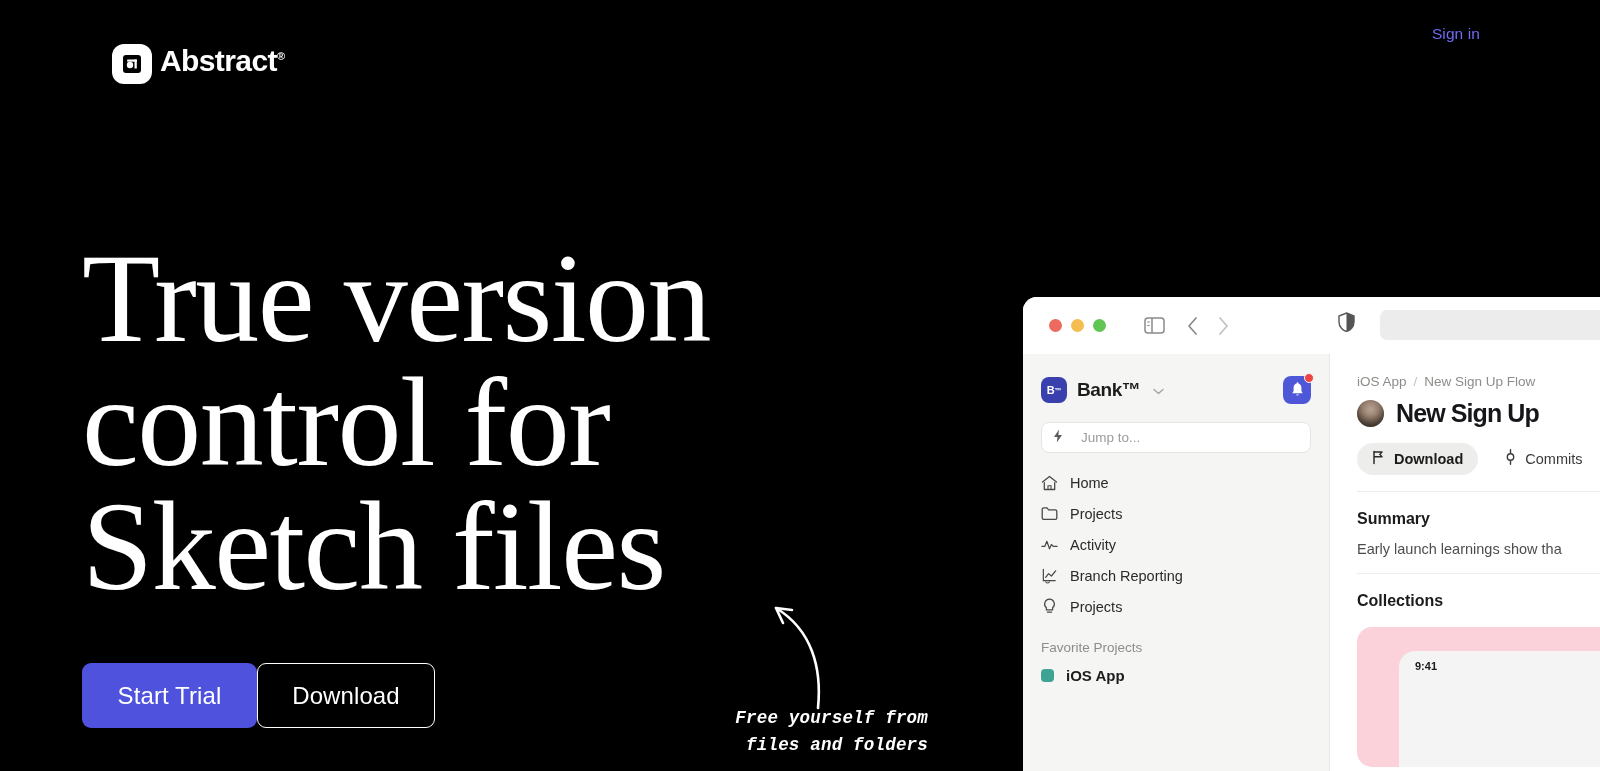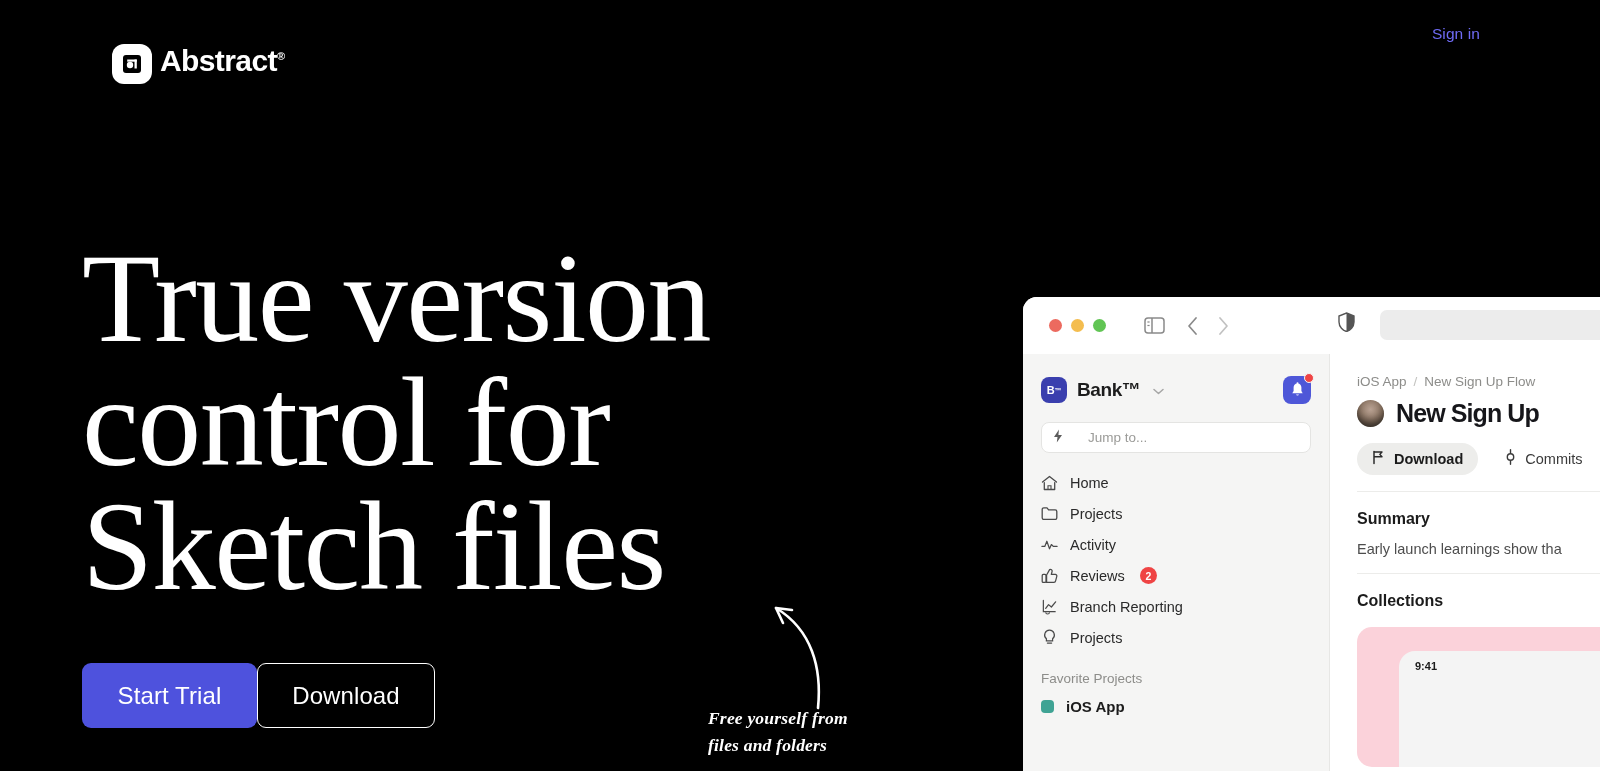--- a/index.html
+++ b/index.html
@@ -46,24 +46,24 @@
     height:65px; border-radius:9px; display:flex; align-items:center; justify-content:center;
     font-size:24px; font-weight:400; letter-spacing:0.1px; cursor:pointer;
     font-family:"Liberation Sans", sans-serif;
   }
   .btn-primary { background:#4e52dd; color:#fff; width:175px; border:none; }
   .btn-secondary { background:transparent; color:#fff; width:178px; border:1.6px solid #ffffff; }
 
   
   .annotation { position:absolute; left:700px; top:590px; width:230px; height:181px; pointer-events:none; }
   .annot-text {
-    position:absolute; left:8px; top:115px; width:220px; text-align:left;
+    position:absolute; left:8px; top:115px; width:220px; text-align:right;
     color:#fff; font-size:17.5px; font-style:italic; font-weight:700;
     line-height:1.55; letter-spacing:0.2px;
-    font-family:Liberation Serif, serif;
+    font-family:Liberation Mono, monospace;
     white-space:pre-line;
   }
   .annot-arrow { position:absolute; left:0; top:0; }
 
   
   .window {
     position:absolute; left:1023px; top:297px; width:760px; height:520px;
     background:#ffffff; border-radius:14px; overflow:hidden;
     box-shadow:0 20px 60px rgba(0,0,0,0.55);
   }
@@ -101,21 +101,21 @@
     width:28px; height:28px; border-radius:8px; background:#4e57d8;
     display:flex; align-items:center; justify-content:center;
   }
   .bell-dot {
     position:absolute; right:-3px; top:-3px; width:10px; height:10px;
     border-radius:50%; background:#ef4444; border:1.5px solid #f5f5f4;
   }
   .jumpto {
     margin:18px 18px 0 18px; height:31px; background:#ffffff;
     border:1px solid #e4e4e2; border-radius:8px; display:flex;
-    align-items:center; gap:25px; padding:0 11px;
+    align-items:center; gap:18px; padding:0 11px;
   }
   .jumpto-text { font-size:13.5px; color:#9b9b98; }
   .navlist { margin-top:14px; }
   .navitem {
     display:flex; align-items:center; gap:12px;
     padding:7px 18px; cursor:pointer;
   }
   .navitem-label { font-size:14.5px; color:#2a2a2a; }
   .nav-ico { width:17px; height:17px; display:flex; align-items:center; justify-content:center; flex-shrink:0; }
   .badge {
@@ -300,30 +300,20 @@
 
           <div class="navitem">
             <span class="nav-ico">
               <svg width="18" height="14" viewBox="0 0 18 14">
                   <path d="M1 8.5 L4 8.5 L6.2 3 L9 11 L11 6.5 L13 8.5 L17 8.5" stroke="#4a4a4a" stroke-width="1.3" fill="none" stroke-linecap="round" stroke-linejoin="round"></path>
                 </svg>
             </span>
             <span class="navitem-label">Activity</span>
           </div>
 
-          <div class="navitem">
-            <span class="nav-ico">
-              <svg width="17" height="16" viewBox="0 0 17 16">
-                  <rect x="1.2" y="6.4" width="3.8" height="8" rx="1" stroke="#4a4a4a" stroke-width="1.25" fill="none"></rect>
-                  <path d="M5.6 7 L8.6 1.6 A1.7 1.7 0 0 1 11.1 3.5 L10.3 6.4 H14.4 A1.5 1.5 0 0 1 15.8 8.3 L14.6 12.9 A1.8 1.8 0 0 1 12.9 14.4 H5.6 Z" stroke="#4a4a4a" stroke-width="1.25" fill="none" stroke-linejoin="round"></path>
-                </svg>
-            </span>
-            <span class="navitem-label">Reviews</span>
-            <span class="badge">2</span>
-          </div>
 
           <div class="navitem">
             <span class="nav-ico">
               <svg width="18" height="16" viewBox="0 0 18 16">
                   <path d="M2.5 1 V13 H15" stroke="#4a4a4a" stroke-width="1.3" fill="none" stroke-linecap="round"></path>
                   <path d="M5 9.5 L8 5.5 L11 8 L15.5 2.5" stroke="#4a4a4a" stroke-width="1.3" fill="none" stroke-linecap="round" stroke-linejoin="round"></path>
                   <path d="M5 13.5 A2 2 0 0 0 9 13.5" stroke="#4a4a4a" stroke-width="1.1" fill="none"></path>
                 </svg>
             </span>
             <span class="navitem-label">Branch Reporting</span>

